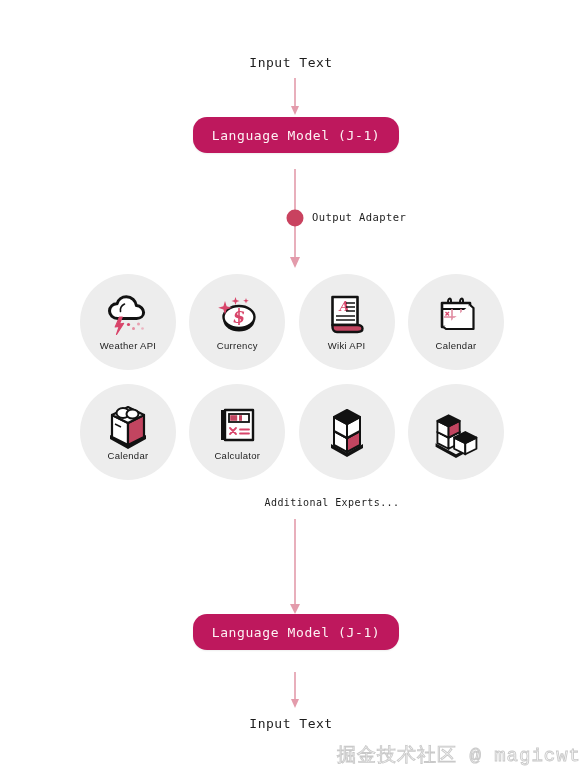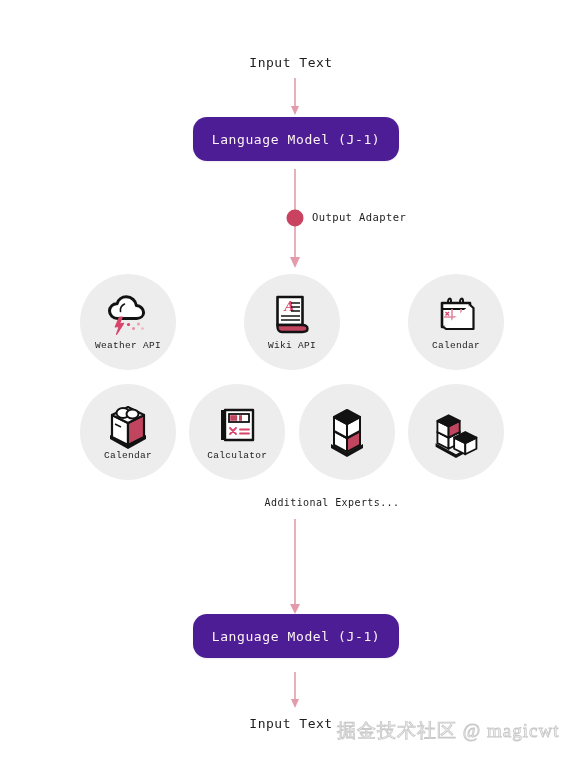--- a/index.html
+++ b/index.html
@@ -32,22 +32,22 @@
     font-family: "DejaVu Sans Mono", "Liberation Mono", monospace;
   }
   #input-text  { top: 40px;  left: 0; margin-top: 15px; }
   #output-text { top: 716px; left: 0; }
 
   
   .model-box {
     position: absolute;
     left: 193px;
     width: 206px;
-    height: 44px;
-    background: #4c1d95;
+    height: 36px;
+    background: #be185d;
     border-radius: 14px;
     display: flex;
     align-items: center;
     justify-content: center;
     color: #fdf2f4;
     font-size: 13px;
     letter-spacing: 0.6px;
     box-shadow: 0 1px 2px rgba(0,0,0,0.07);
     font-family: "DejaVu Sans Mono", "Liberation Mono", monospace;
   }
@@ -103,48 +103,48 @@
     align-items: center;
     justify-content: center;
     margin-bottom: 1px;
   }
   .expert .glyph svg { display: block; }
   .expert .name {
     font-size: 9.5px;
     letter-spacing: 0.3px;
     color: #1d1d1d;
     white-space: nowrap;
-    font-family: Liberation Mono, monospace;
+    font-family: Liberation Sans, sans-serif;
   }
   .expert.unlabeled .glyph { margin-bottom: 0; height: 56px; }
 
   .experts-note {
     position: absolute;
     left: 80px;
     top: 497px;
     width: 424px;
     text-align: center;
     font-size: 10px;
     letter-spacing: 0.4px;
     color: #1d1d1d;
     font-family: "DejaVu Sans Mono", "Liberation Mono", monospace;
   }
   .experts-note span { display: inline-block; margin-left: 80px; }
 
   
   .watermark {
     position: absolute;
     left: 337px;
-    top: 718px;
+    top: 742px;
     font-size: 19px;
     color: transparent;
     -webkit-text-stroke: 0.9px #c9c9c9;
     letter-spacing: 1px;
     white-space: nowrap;
-    font-family: Liberation Serif, serif;
+    font-family: Liberation Mono, monospace;
   }
 </style>
 </head>
 <body>
 
 <div class="canvas">
 
   <div class="io-label" id="input-text">Input Text</div>
 
   <svg class="conn" style="top:78px;height:40px;" height="40" width="582">
@@ -174,20 +174,34 @@
             <path d="M14.5 22 L10.2 32 L14.2 31.4 L11.5 39.5 L18.6 28.4 L14.4 29 L17.2 22 Z" fill="#d8456a" stroke="#d8456a" stroke-width="1.2" stroke-linejoin="round"></path>
             <circle cx="23.5" cy="29.5" r="1.6" fill="#d8456a"></circle>
             <circle cx="28.5" cy="33.5" r="1.5" fill="#e68da1"></circle>
             <circle cx="33.5" cy="29" r="1.5" fill="#e8a0b0"></circle>
             <circle cx="37.5" cy="33.5" r="1.3" fill="#ecb2bf"></circle>
           </svg>
         </div>
         <div class="name">Weather API</div>
       </div>
 
+      <div class="expert">
+        <div class="glyph">
+          <svg width="46" height="42" viewBox="0 0 46 42">
+            <ellipse cx="25" cy="25.5" rx="15.5" ry="11" fill="#121212"></ellipse>
+            <ellipse cx="25" cy="22" rx="15.5" ry="11" fill="#ffffff" stroke="#121212" stroke-width="2.4"></ellipse>
+            <text x="25" y="28" font-size="16" font-family="DejaVu Serif, Liberation Serif, serif" font-style="italic" font-weight="bold" fill="#d8456a" text-anchor="middle">S</text>
+            <path d="M25 13 L25 30" stroke="#d8456a" stroke-width="1.6"></path>
+            <path d="M11 6 L12.6 11.2 L17.8 12.8 L12.6 14.4 L11 19.6 L9.4 14.4 L4.2 12.8 L9.4 11.2 Z" fill="#d8456a"></path>
+            <path d="M21.5 2 L22.5 5 L25.5 6 L22.5 7 L21.5 10 L20.5 7 L17.5 6 L20.5 5 Z" fill="#d8456a"></path>
+            <path d="M32 3 L32.7 5.1 L34.8 5.8 L32.7 6.5 L32 8.6 L31.3 6.5 L29.2 5.8 L31.3 5.1 Z" fill="#d8456a"></path>
+          </svg>
+        </div>
+        <div class="name">Currency</div>
+      </div>
 
       <div class="expert">
         <div class="glyph">
           <svg width="46" height="42" viewBox="0 0 46 42">
             <path d="M8.5 2 L33.5 2 L33.5 30 L8.5 30 Z" fill="#ffffff" stroke="#121212" stroke-width="2.6" stroke-linejoin="round"></path>
             <text x="15.5" y="16" font-size="13" font-family="DejaVu Serif, Liberation Serif, serif" font-style="italic" font-weight="bold" fill="#d8456a">A</text>
             <line x1="22" y1="8" x2="31" y2="8" stroke="#121212" stroke-width="1.5"></line>
             <line x1="22" y1="12" x2="31" y2="12" stroke="#121212" stroke-width="1.5"></line>
             <line x1="22" y1="16" x2="31" y2="16" stroke="#121212" stroke-width="1.5"></line>
             <line x1="12" y1="21" x2="31" y2="21" stroke="#121212" stroke-width="1.5"></line>

